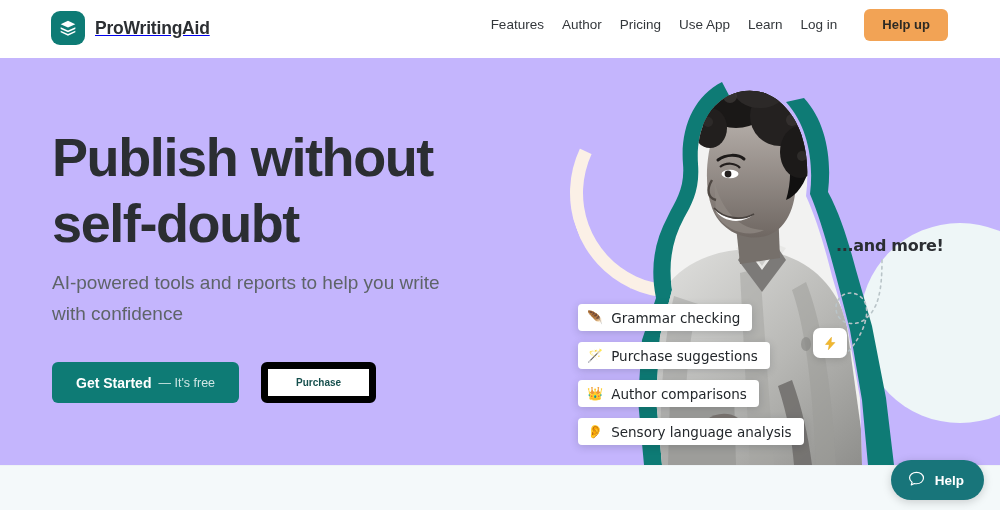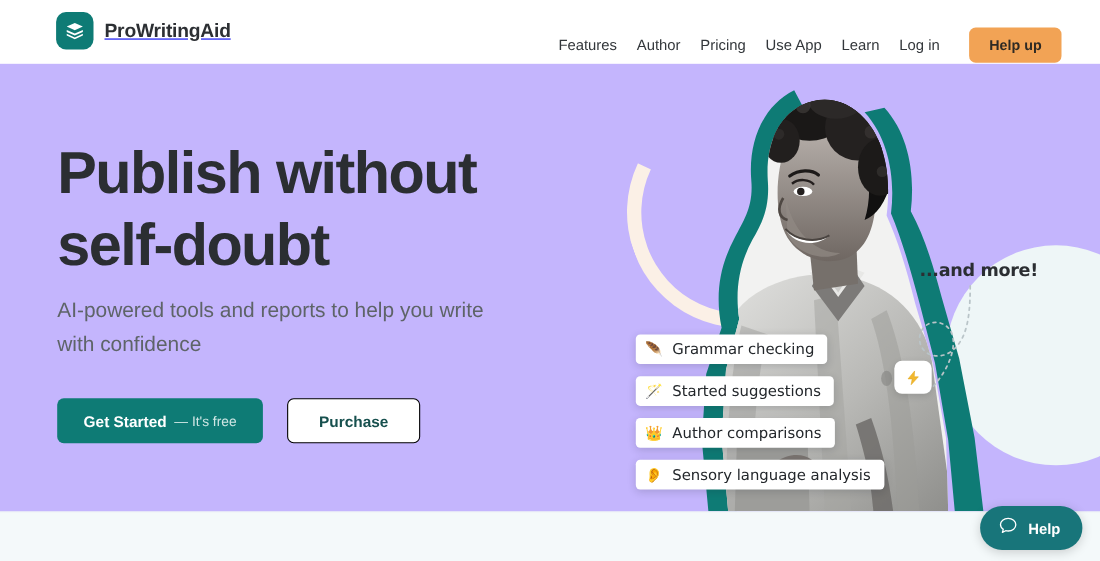--- a/index.html
+++ b/index.html
@@ -24,22 +24,22 @@
     width: 34px; height: 34px; border-radius: 9px;
     background: #0e7b75;
     display: flex; align-items: center; justify-content: center;
     flex: 0 0 auto;
   }
   #brand-name {
     font-size: 17.5px; font-weight: bold; color: #2c2f33; letter-spacing: -0.2px;
     white-space: nowrap;
   }
   #nav {
-    position: absolute; right: 35px; top: 9px;
-    display: flex; align-items: center; gap: 0px; margin-top: 16px;
+    position: absolute; right: 52px; top: 9px;
+    display: flex; align-items: center; gap: 0px;
   }
   .nav-link {
     font-size: 13.5px; color: #33373b; text-decoration: none;
     padding: 6px 9px; white-space: nowrap; line-height: 20px;
   }
   #signup-btn {
     margin-left: 18px;
     background: #f2a355; border: none; border-radius: 6px;
     color: #2e2a24; font-size: 13px; font-weight: bold;
     padding: 9px 18px; cursor: pointer; white-space: nowrap;
@@ -60,22 +60,22 @@
   }
   #cta-row { margin-top: 33px; display: flex; align-items: center; gap: 22px; }
   #get-started-btn {
     background: #0e7b75; border: none; border-radius: 6px;
     padding: 0 24px; height: 41px; cursor: pointer;
     display: flex; align-items: center; gap: 7px; white-space: nowrap; text-align: right;
   }
   #gs-main { color: #ffffff; font-size: 14px; font-weight: bold; }
   #gs-sub { color: #cfe6e4; font-size: 12.5px; }
   #purchase-btn {
-    background: #ffffff; border: 1px solid #000000; border-radius: 6px;
-    color: #17504e; font-size: 14px; font-weight: bold;
+    background: #ffffff; border: 7px solid #000000; border-radius: 6px;
+    color: #17504e; font-size: 10px; font-weight: bold;
     height: 41px; padding: 0 28px; cursor: pointer; white-space: nowrap;
   }
 
   
   #hero-art { position: absolute; left: 560px; top: 0; width: 440px; height: 407px; }
   #blob-circle {
     position: absolute; left: 300px; top: 165px; width: 200px; height: 200px;
     border-radius: 50%; background: #eef6f7;
   }
   #ring-arc {
@@ -286,21 +286,21 @@
       </div>
     </div>
 
     <div id="chips">
       <div class="chip-row"><div class="chip">
         <span class="chip-icon">🪶</span>
         <span class="chip-label">Grammar checking</span>
       </div></div>
       <div class="chip-row"><div class="chip">
         <span class="chip-icon">🪄</span>
-        <span class="chip-label">Started suggestions</span>
+        <span class="chip-label">Purchase suggestions</span>
       </div></div>
       <div class="chip-row"><div class="chip">
         <span class="chip-icon">👑</span>
         <span class="chip-label">Author comparisons</span>
       </div></div>
       <div class="chip-row"><div class="chip">
         <span class="chip-icon">👂</span>
         <span class="chip-label">Sensory language analysis</span>
       </div></div>
     </div>

